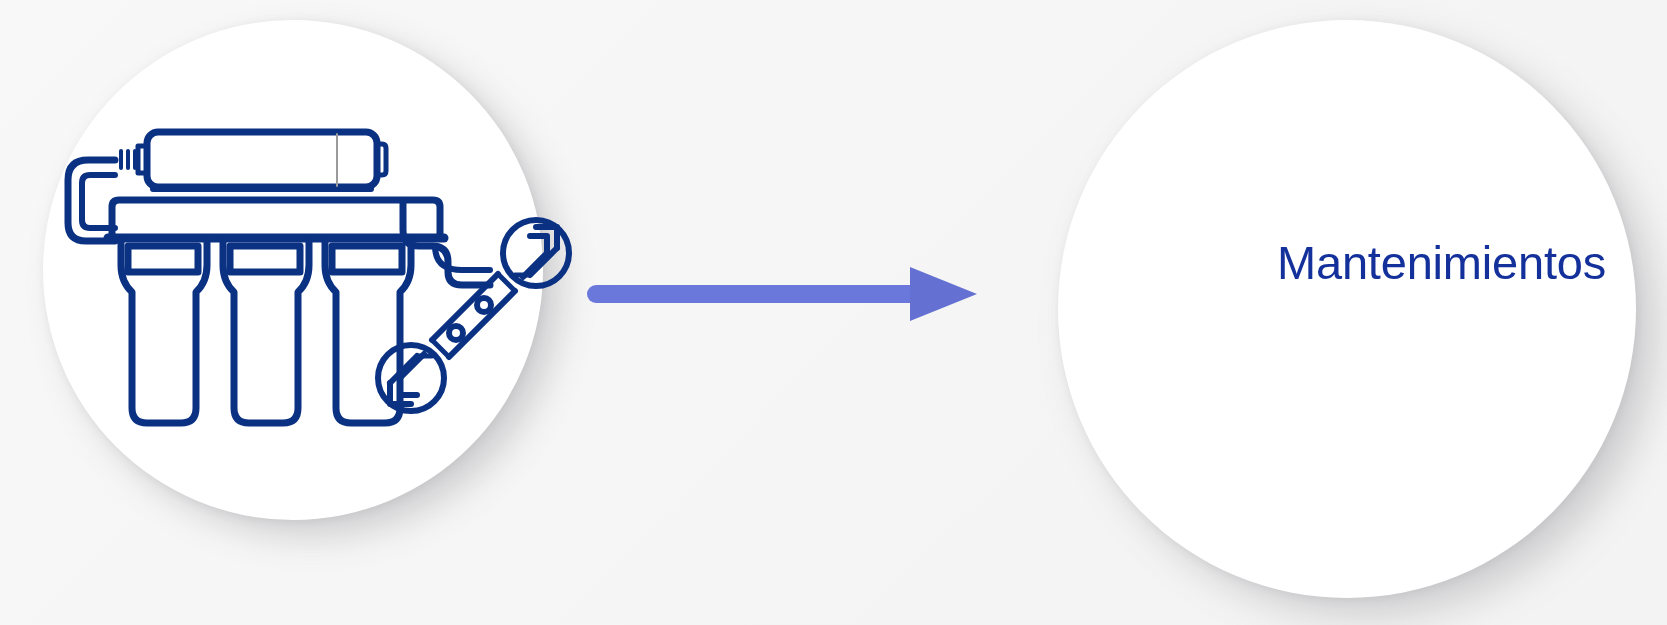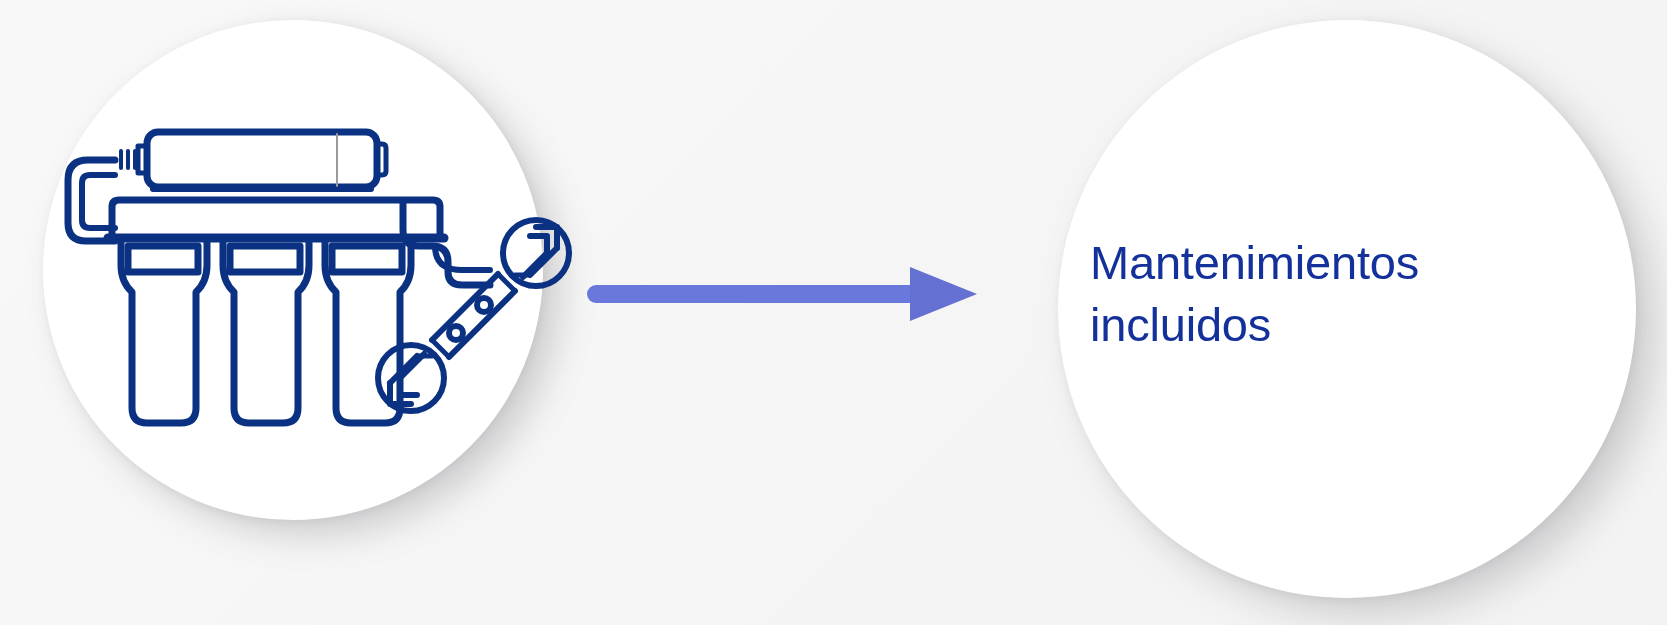--- a/index.html
+++ b/index.html
@@ -62,21 +62,21 @@
     height: 84px;
   }
   #arrow svg { display: block; width: 100%; height: 100%; }
 
   
   #label-block {
     position: absolute;
     left: 1090px;
     top: 232px;
     width: 516px;
-    text-align: left;
+    text-align: right;
     line-height: 1.32;
     font-size: 47px;
     font-weight: 400;
     letter-spacing: -0.2px;
     color: #14309B;
     font-family: "Liberation Sans", sans-serif;
   }
   .label-line { display: block; white-space: nowrap; }
 </style>
 </head>
@@ -171,16 +171,15 @@
       <g>
         <path d="M325 15 L325 69 L392 42 Z" fill="#6470D2"></path>
       </g>
     </svg>
   </div>
 
   <div class="bubble" id="bubble-right"></div>
 
   <div id="label-block">
     <span class="label-line">Mantenimientos</span>
-    <span class="label-line">incluidos</span>
   </div>
 
 </div>
 
 </body></html>

